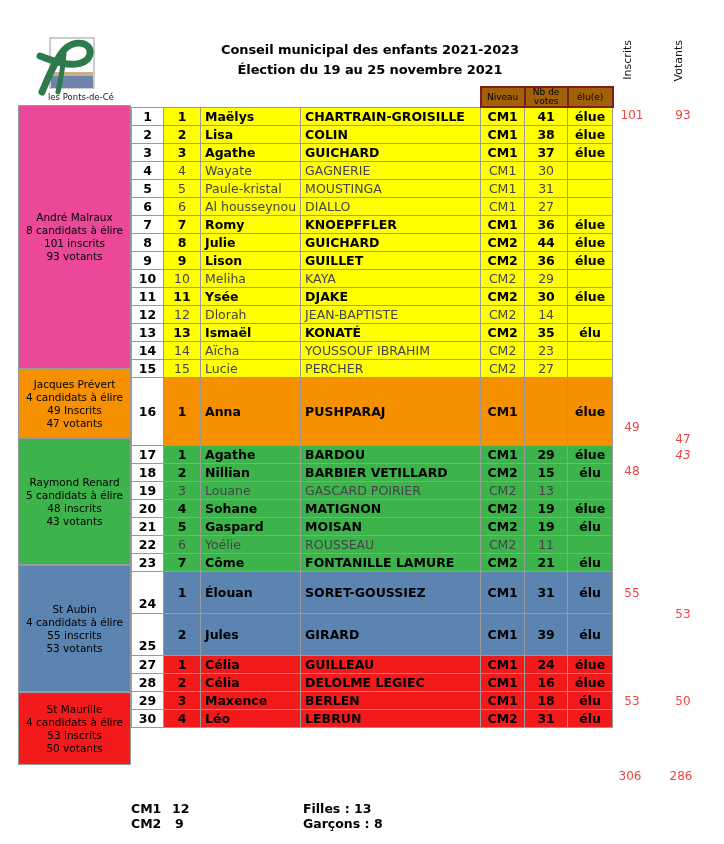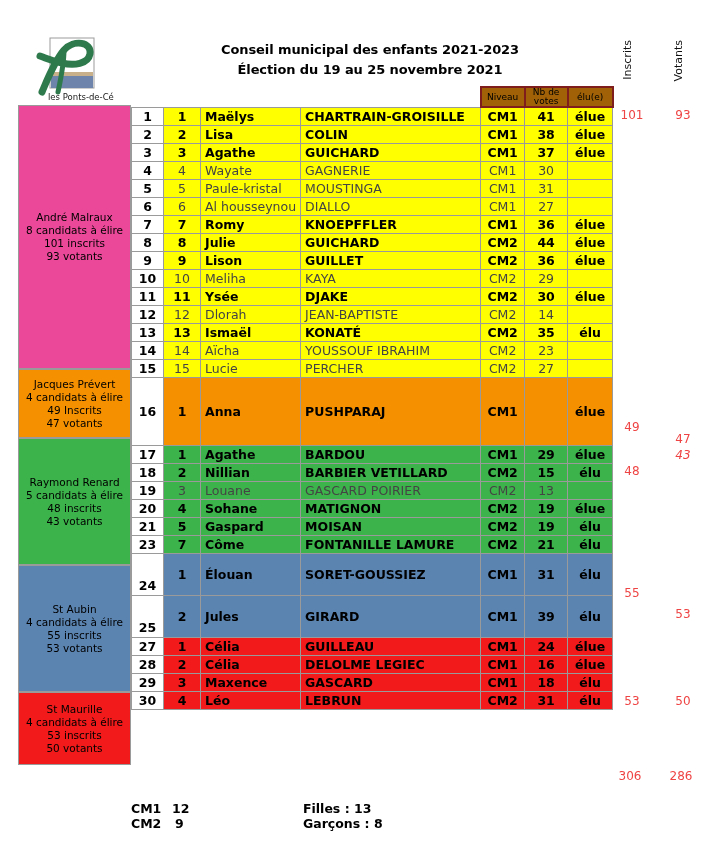--- a/index.html
+++ b/index.html
@@ -379,20 +379,29 @@
         </tr>
         <tr class="s-green elected">
           <td class="num">21</td>
           <td class="rank">5</td>
           <td class="first">Gaspard</td>
           <td class="last">MOISAN</td>
           <td class="niv">CM2</td>
           <td class="votes">19</td>
           <td class="elu">élu</td>
         </tr>
+        <tr class="s-green nonelected">
+          <td class="num">22</td>
+          <td class="rank">6</td>
+          <td class="first">Yoélie</td>
+          <td class="last">ROUSSEAU</td>
+          <td class="niv">CM2</td>
+          <td class="votes">11</td>
+          <td class="elu"></td>
+        </tr>
         <tr class="s-green elected">
           <td class="num">23</td>
           <td class="rank">7</td>
           <td class="first">Côme</td>
           <td class="last">FONTANILLE LAMURE</td>
           <td class="niv">CM2</td>
           <td class="votes">21</td>
           <td class="elu">élu</td>
         </tr>
         <tr class="s-blue elected" style="height: 42px;">
@@ -428,21 +437,21 @@
           <td class="first">Célia</td>
           <td class="last">DELOLME LEGIEC</td>
           <td class="niv">CM1</td>
           <td class="votes">16</td>
           <td class="elu">élue</td>
         </tr>
         <tr class="s-red elected">
           <td class="num">29</td>
           <td class="rank">3</td>
           <td class="first">Maxence</td>
-          <td class="last">GASCARD</td>
+          <td class="last">BERLEN</td>
           <td class="niv">CM1</td>
           <td class="votes">18</td>
           <td class="elu">élu</td>
         </tr>
         <tr class="s-red elected">
           <td class="num">30</td>
           <td class="rank">4</td>
           <td class="first">Léo</td>
           <td class="last">LEBRUN</td>
           <td class="niv">CM2</td>

